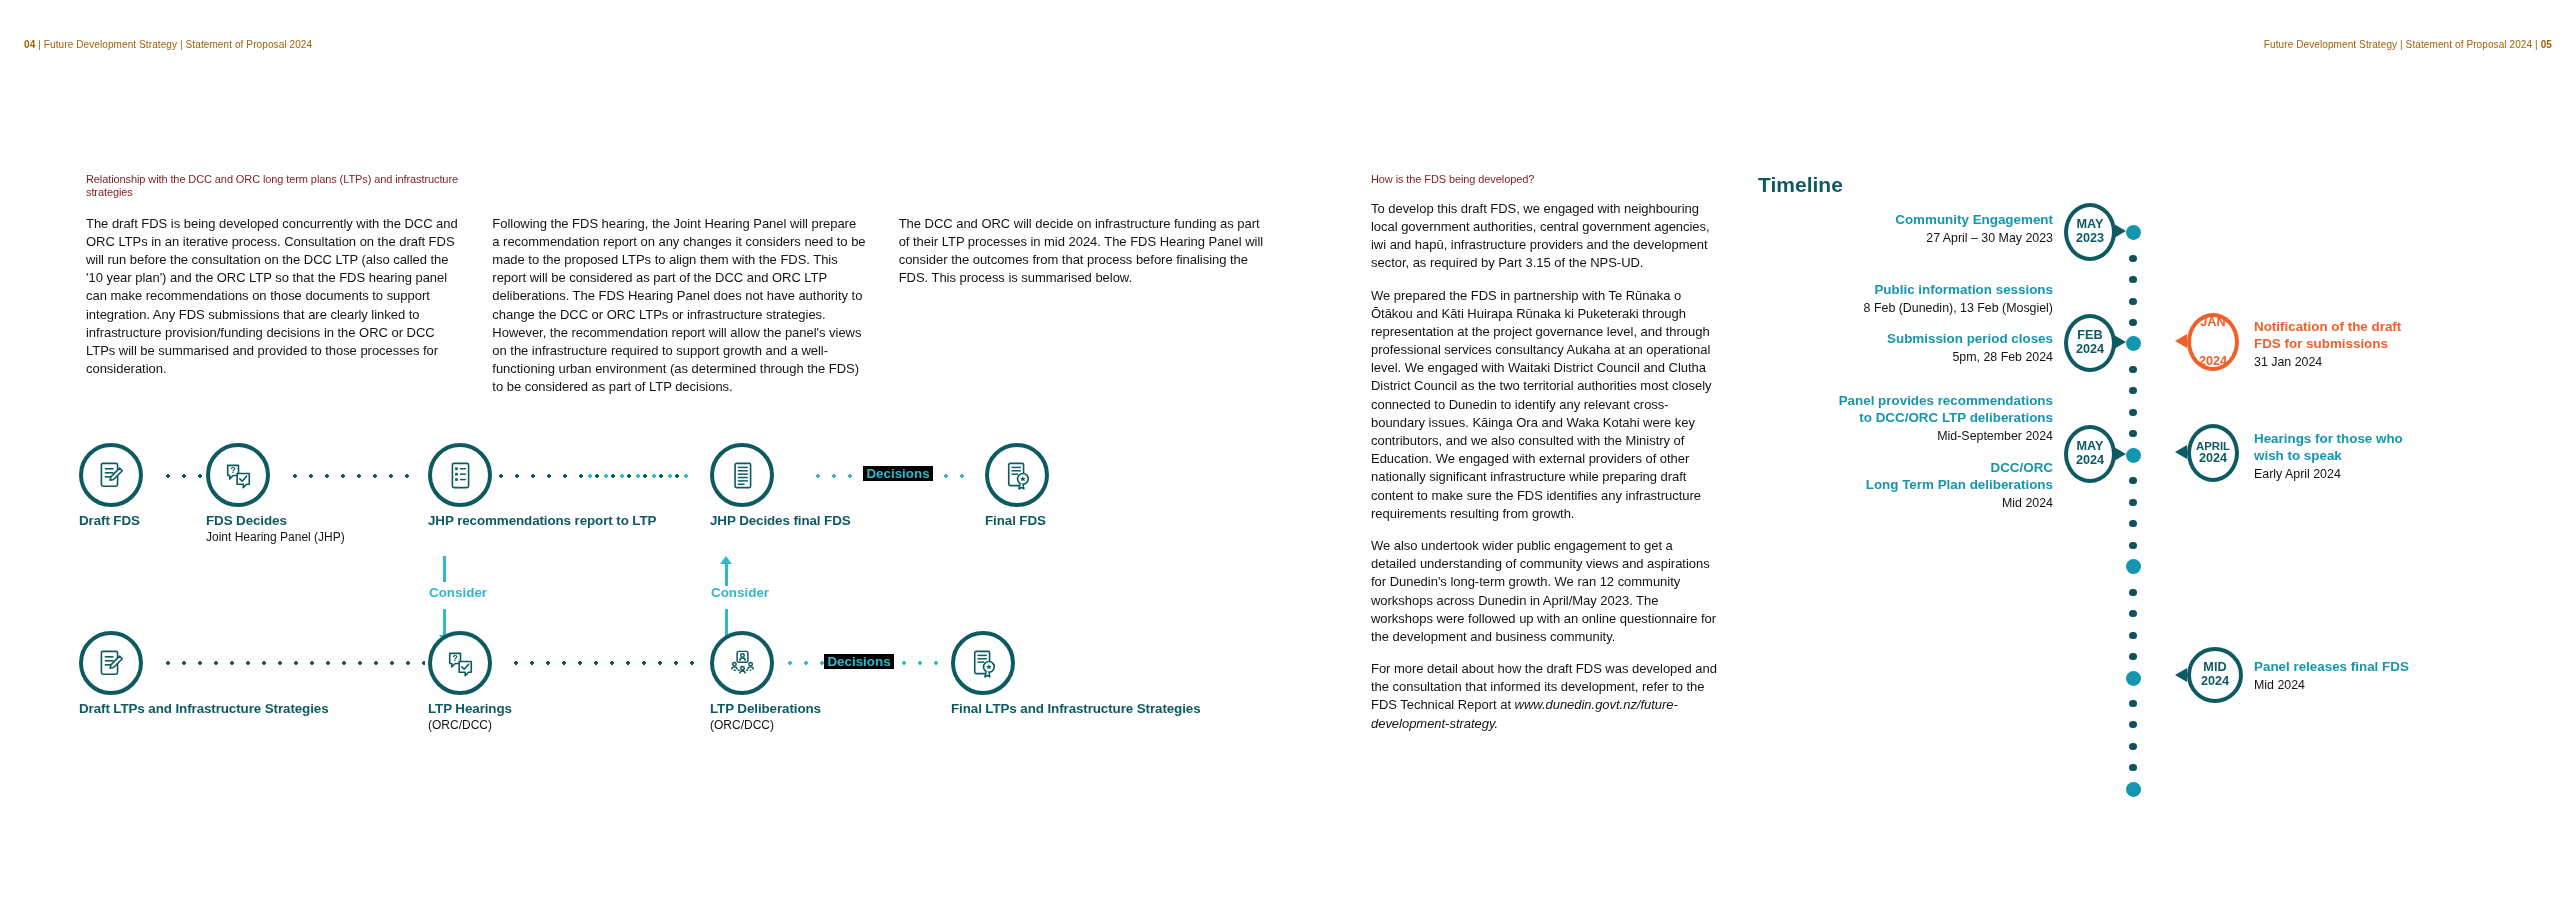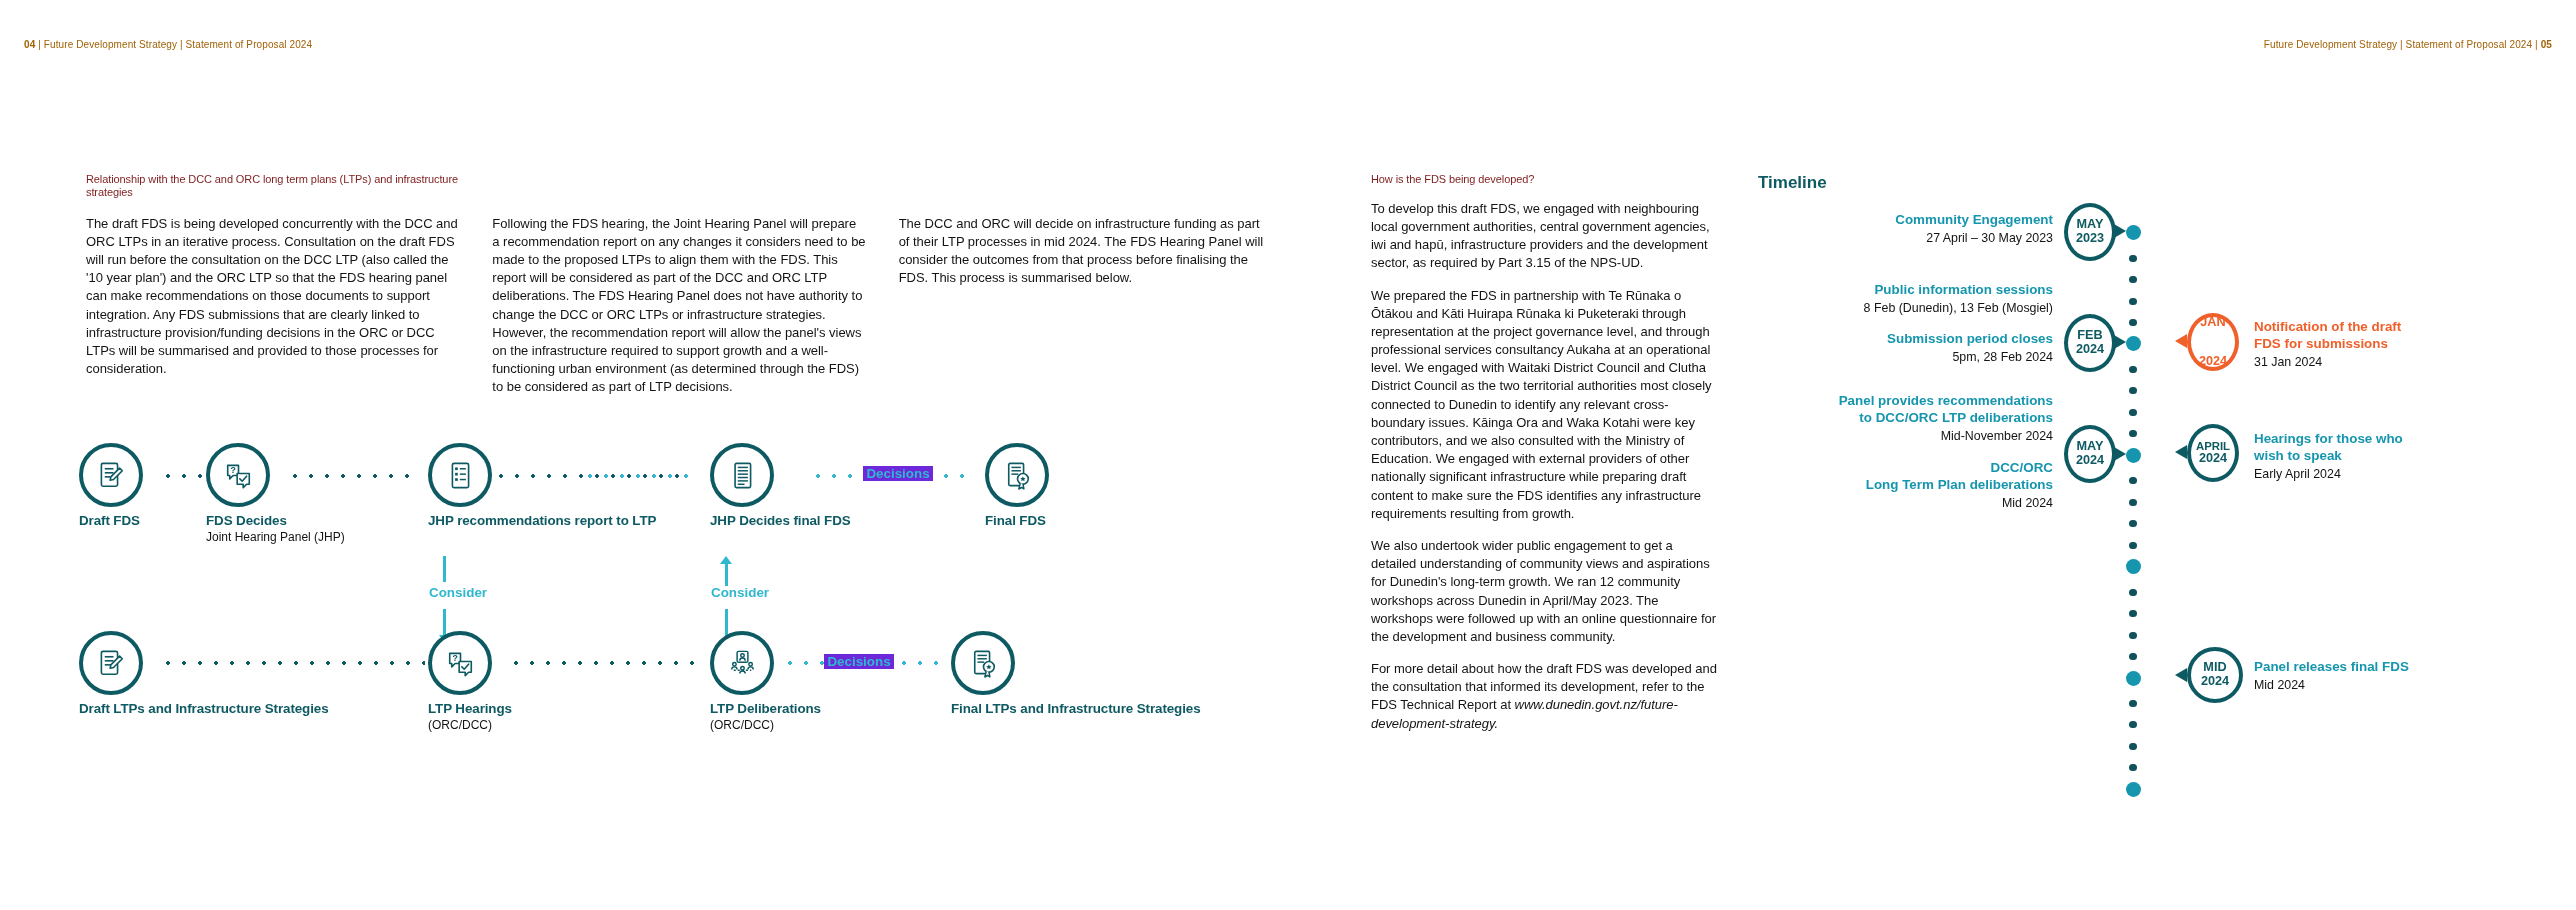--- a/index.html
+++ b/index.html
@@ -62,39 +62,39 @@
     position: absolute; height: 6px;
     background-image: radial-gradient(circle, #0E5A63 1.7px, rgba(0,0,0,0) 2.1px);
     background-size: 16px 6px; background-position: 0 0;
     background-repeat: repeat-x;
   }
   .dots.cyan {
     background-image: radial-gradient(circle, #2FB8CE 1.7px, rgba(0,0,0,0) 2.1px);
   }
   .dec-label {
     position: absolute; font-size: 13.4px; font-weight: 700; color: #2FB8CE;
-    background: #6d28d9; padding: 0 3.4px; white-space: nowrap;
+    background: #000000; padding: 0 3.4px; white-space: nowrap;
   }
   
   .vline { position: absolute; width: 2.7px; background: #2FB8CE; }
   .vlabel {
     position: absolute; font-size: 13.4px; font-weight: 700; color: #2FB8CE;
     white-space: nowrap;
   }
   .arrowhead { position: absolute; width: 0; height: 0; }
   .arrow-down { border-left: 6px solid transparent; border-right: 6px solid transparent; border-top: 8.7px solid #2FB8CE; }
   .arrow-up   { border-left: 6px solid transparent; border-right: 6px solid transparent; border-bottom: 8.7px solid #2FB8CE; }
 
   
   #fds-block { position: absolute; left: 1371px; top: 173px; width: 349px; }
   #fds-block .body { margin-top: 13.4px; }
 
   
   #timeline { position: absolute; left: 1758px; top: 173px; width: 792px; height: 604px; }
-  #timeline-title { color: #0E5A63; font-weight: 700; font-size: 17px; }
+  #timeline-title { color: #0E5A63; font-weight: 700; font-size: 21px; }
   .tl-rail { position: absolute; left: 368px; top: 40px; width: 14.8px; height: 510px; }
   .tl-dot-sm {
     position: absolute; width: 7.4px; height: 7.4px; border-radius: 50%;
     background: #10515C; left: 3.4px;
   }
   .tl-dot-lg {
     position: absolute; width: 14.8px; height: 14.8px; border-radius: 50%;
     background: #1596AE; left: 0px;
   }
   .tl-bub {
@@ -392,21 +392,21 @@
     </div>
 
     <div class="tl-bub" style="left:306px; top:252px;">
       <span>MAY</span>
       <span>2024</span>
     </div>
     <div class="tl-tail tail-right" style="left:356px; top:274px;"></div>
     <div class="tl-txt r" style="left:0px; top:220px; width:295px;">
       <div class="tl-h">Panel provides recommendations</div>
       <div class="tl-h">to DCC/ORC LTP deliberations</div>
-      <div class="tl-d">Mid-November 2024</div>
+      <div class="tl-d">Mid-September 2024</div>
       <div class="tl-h" style="margin-top:16px;">DCC/ORC</div>
       <div class="tl-h">Long Term Plan deliberations</div>
       <div class="tl-d">Mid 2024</div>
     </div>
 
     <div class="tl-bub round" style="left:429px; top:474px;">
       <span>MID</span>
       <span>2024</span>
     </div>
     <div class="tl-tail tail-left" style="left:417px; top:495px;"></div>

